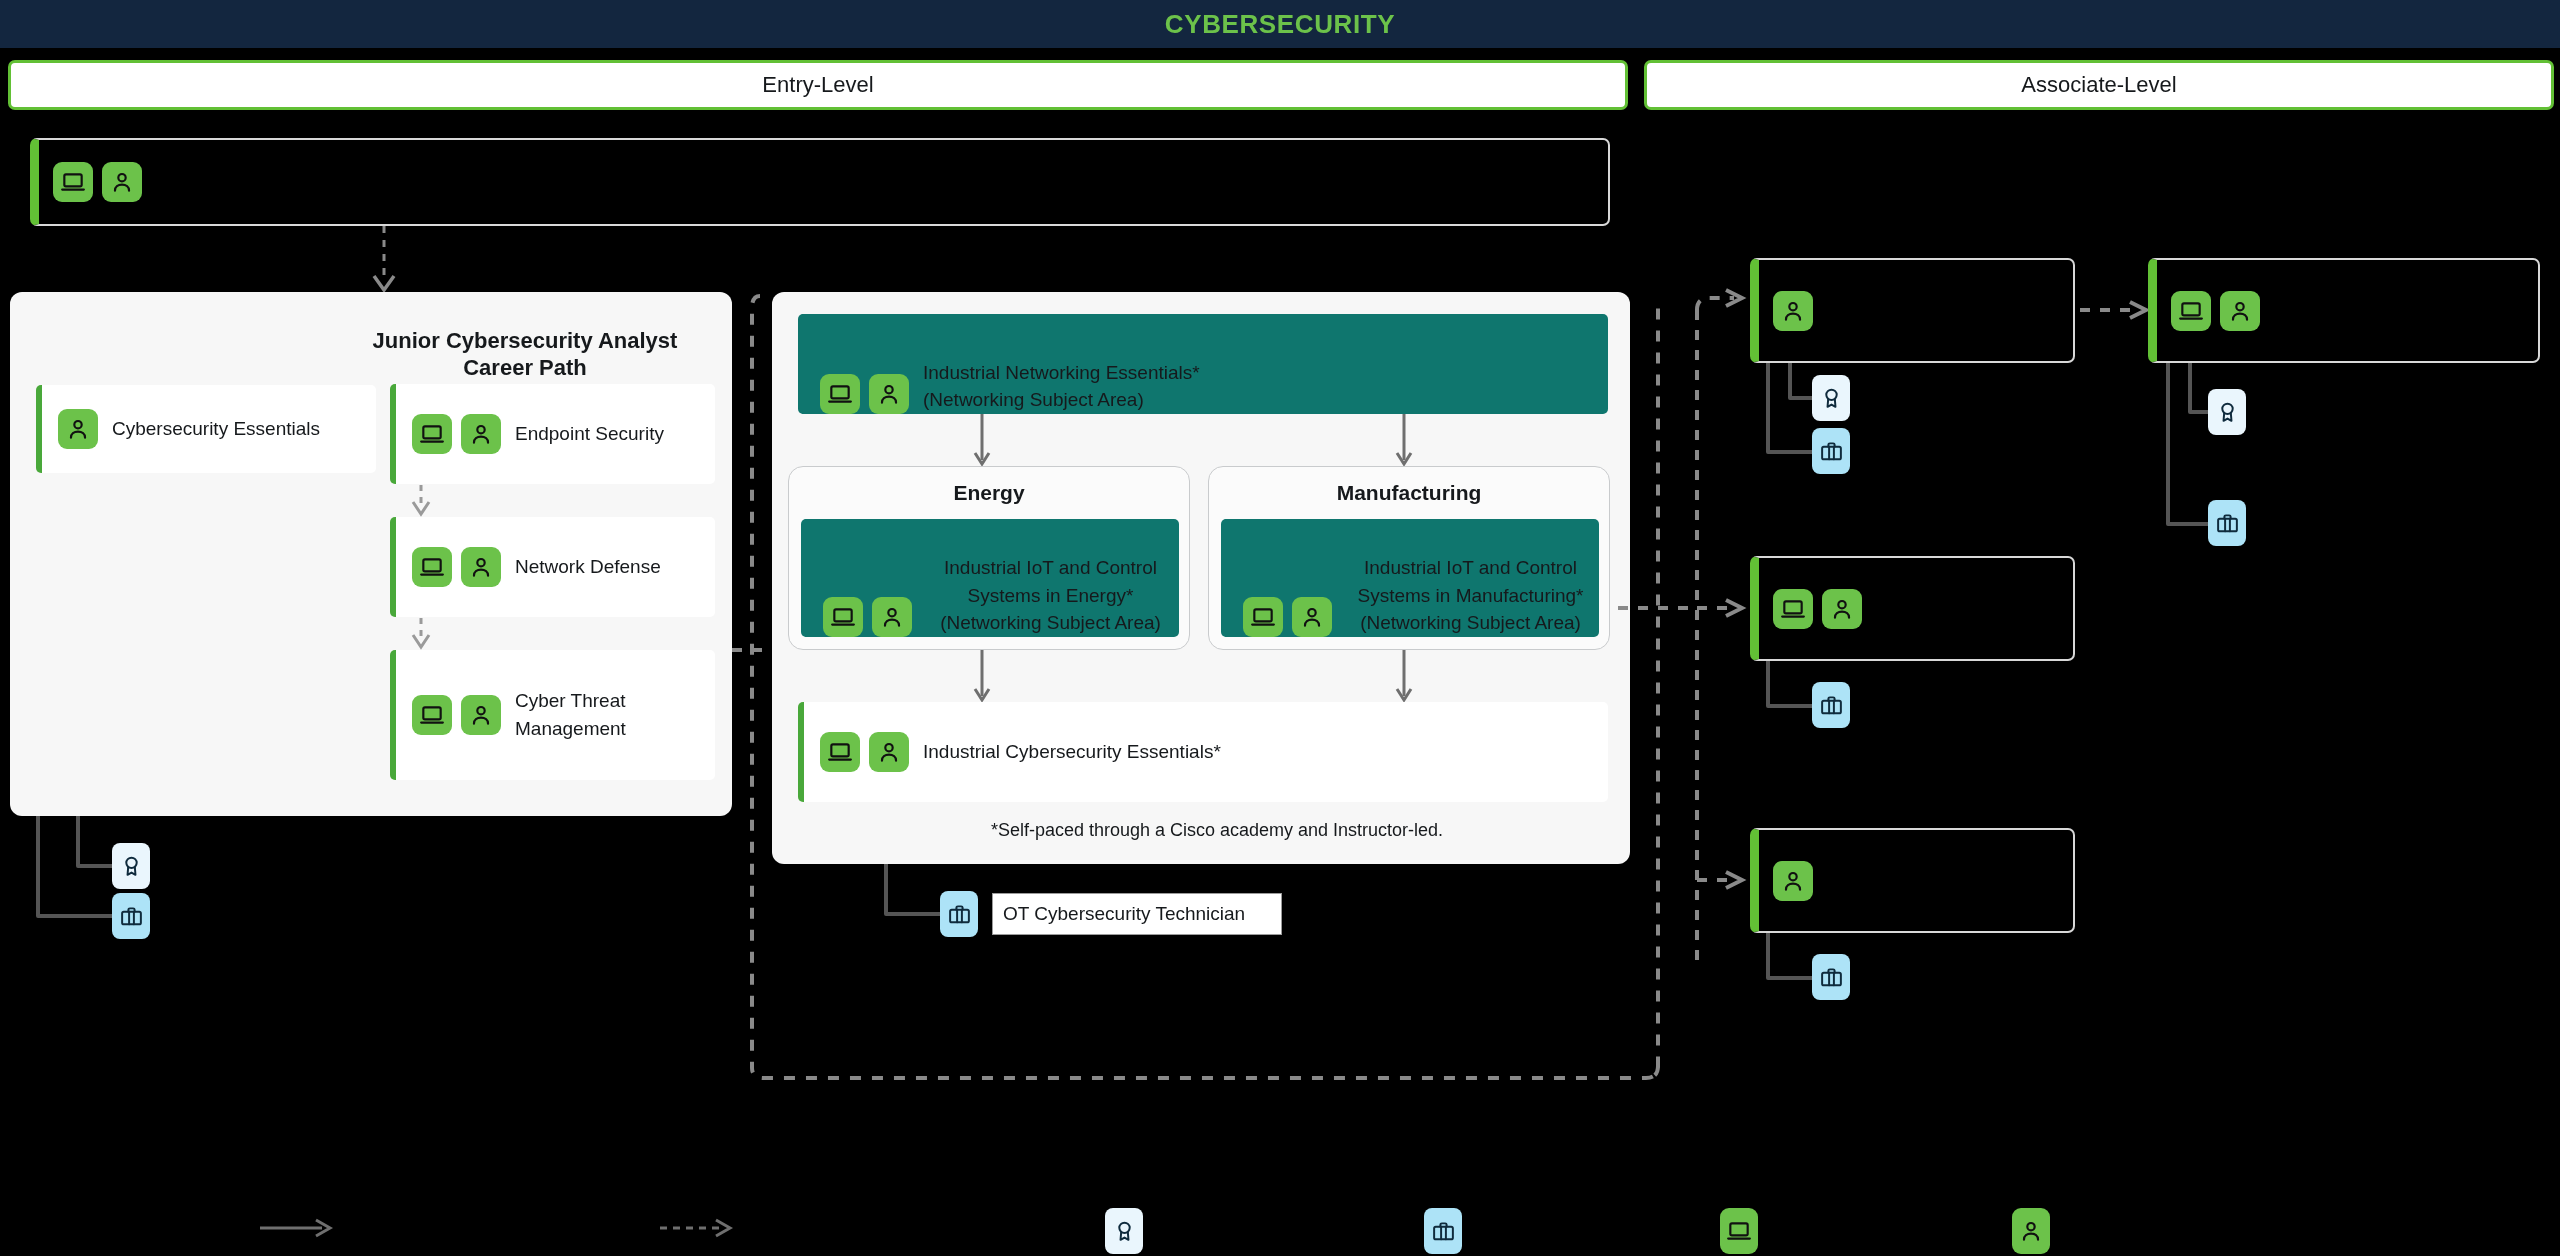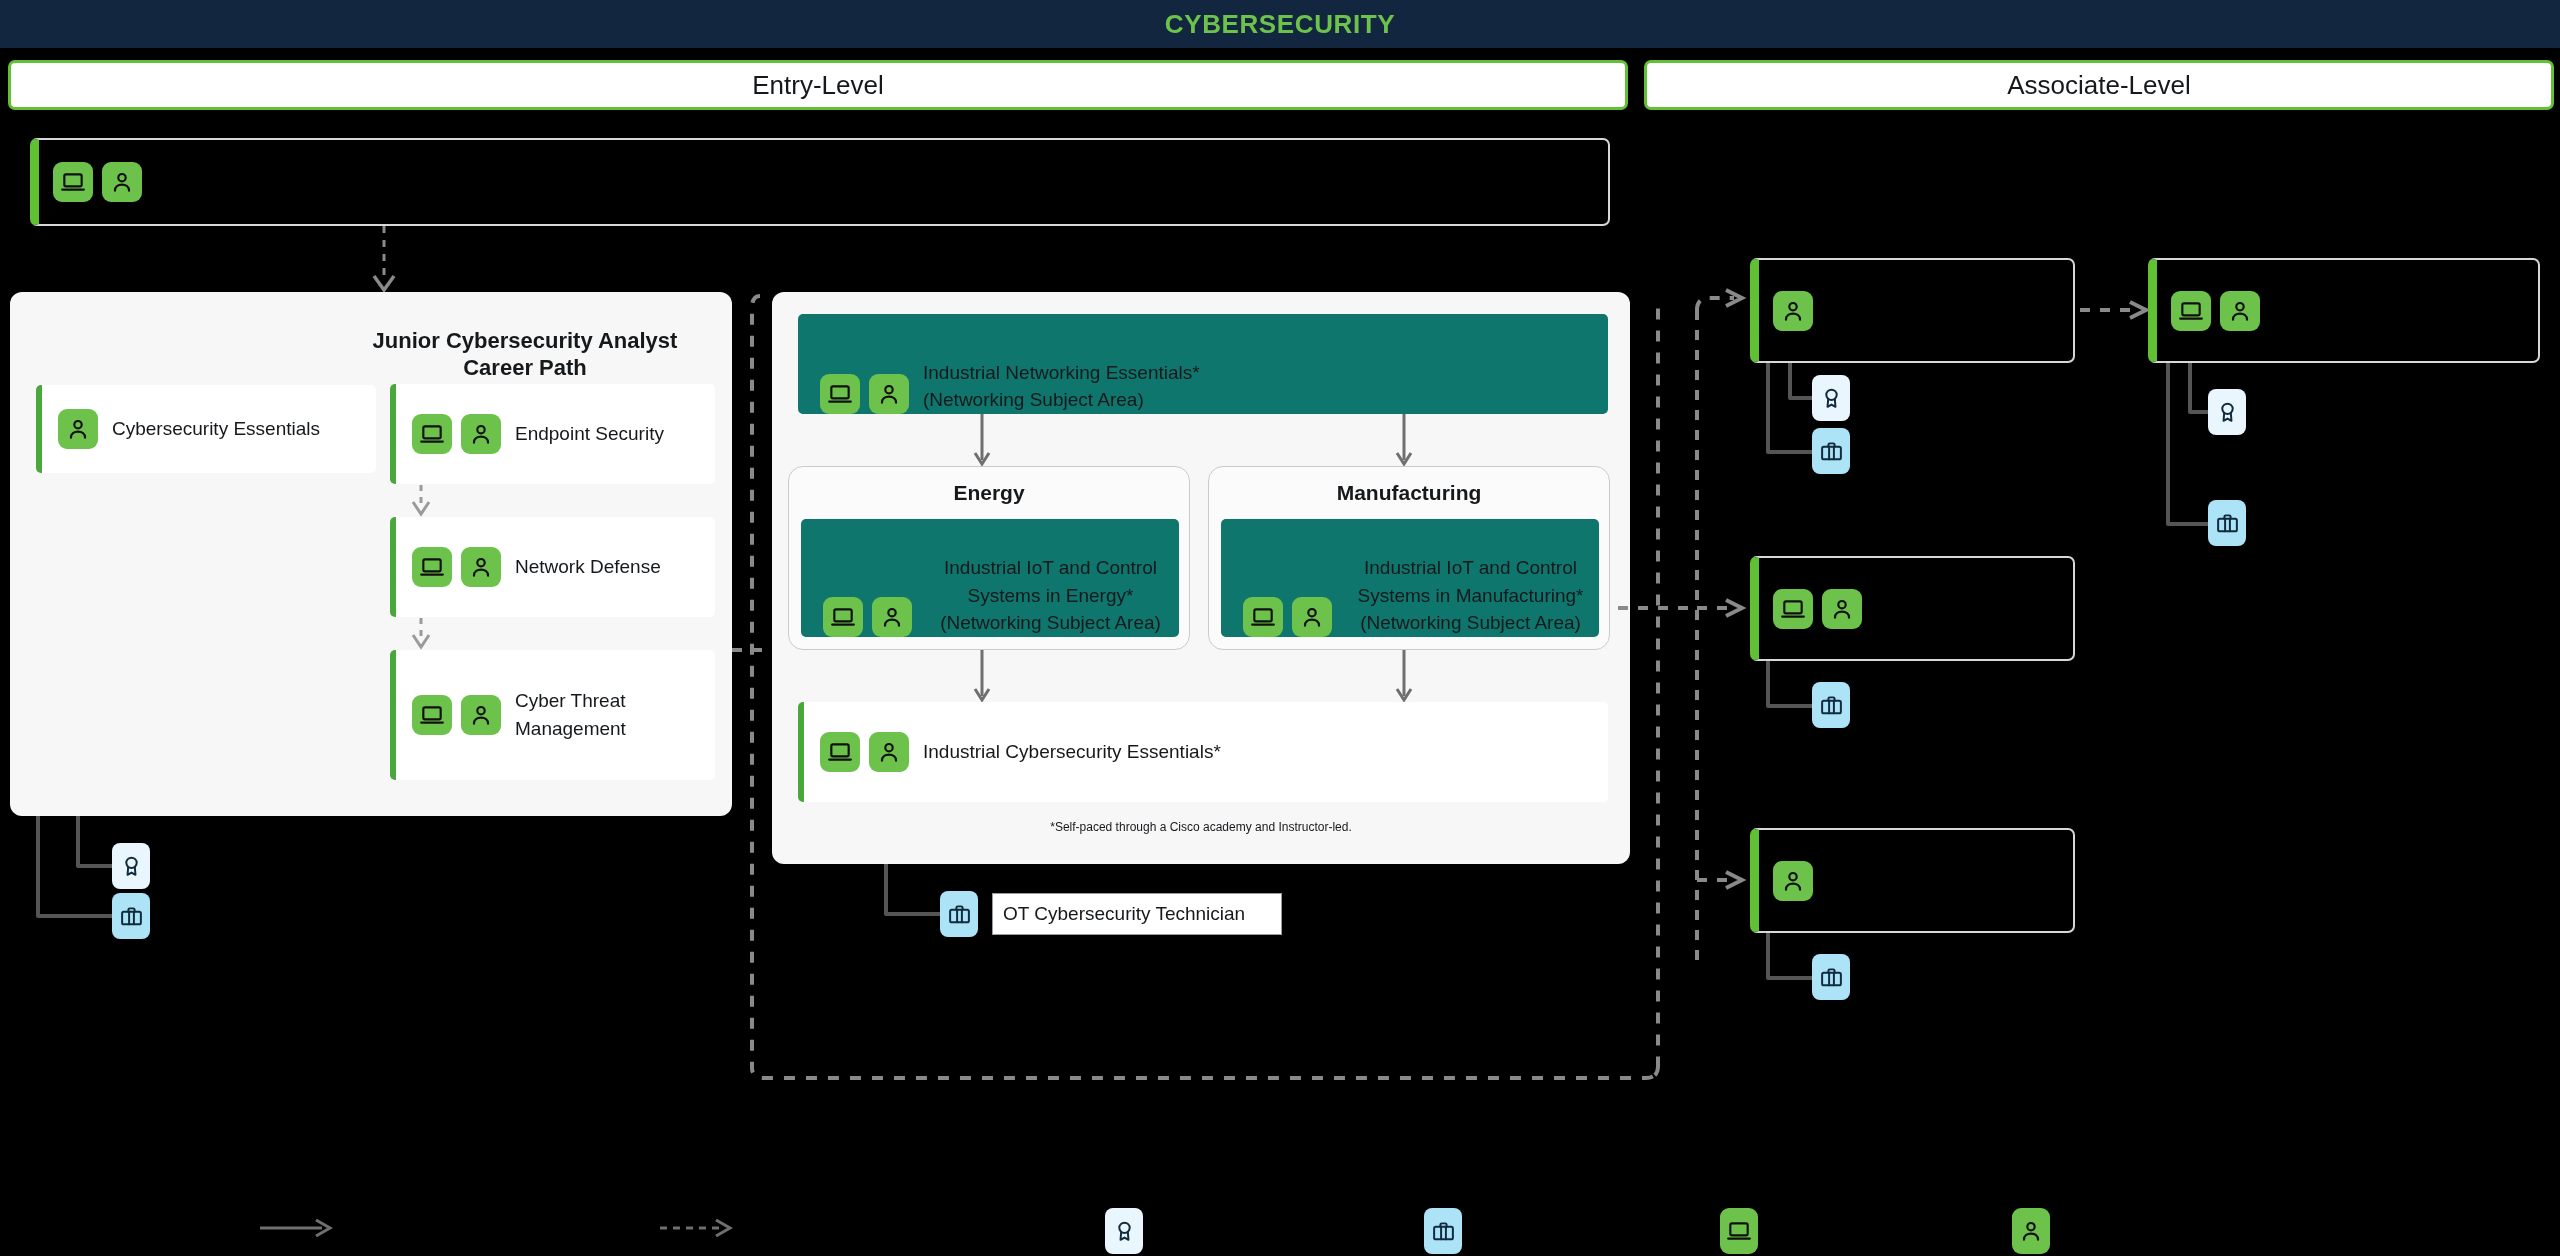--- a/index.html
+++ b/index.html
@@ -34,21 +34,21 @@
 
   
   .level-bar {
     position: absolute;
     height: 50px;
     background: #ffffff;
     border: 3px solid #62c035;
     border-radius: 7px;
     display: flex; align-items: center; justify-content: center;
     color: #16191c;
-    font-size: 26px;
+    font-size: 22px;
   }
   #level-entry { left: 8px; top: 60px; width: 1620px; }
   #level-assoc { left: 1644px; top: 60px; width: 910px; }
 
   
   .node {
     position: absolute;
     border-radius: 7px;
     display: flex;
     align-items: center;
@@ -126,21 +126,21 @@
     background: #fbfbfb;
     border: 1px solid #c9cbcd;
     border-radius: 15px;
   }
   .subcard-title {
     text-align: center; font-weight: bold;
     font-size: 21px; color: #16191c;
   }
   .footnote {
     position: absolute;
-    font-size: 12px; color: #16191c; text-align: center;
+    font-size: 18px; color: #16191c; text-align: center; margin-left: 16px;
   }
 
   
   .jobchip {
     position: absolute;
     background: #ffffff;
     border: 1px solid #9b9b9b;
     display: flex; align-items: center;
     padding: 0 10px;
     font-size: 19px; color: #16191c;

